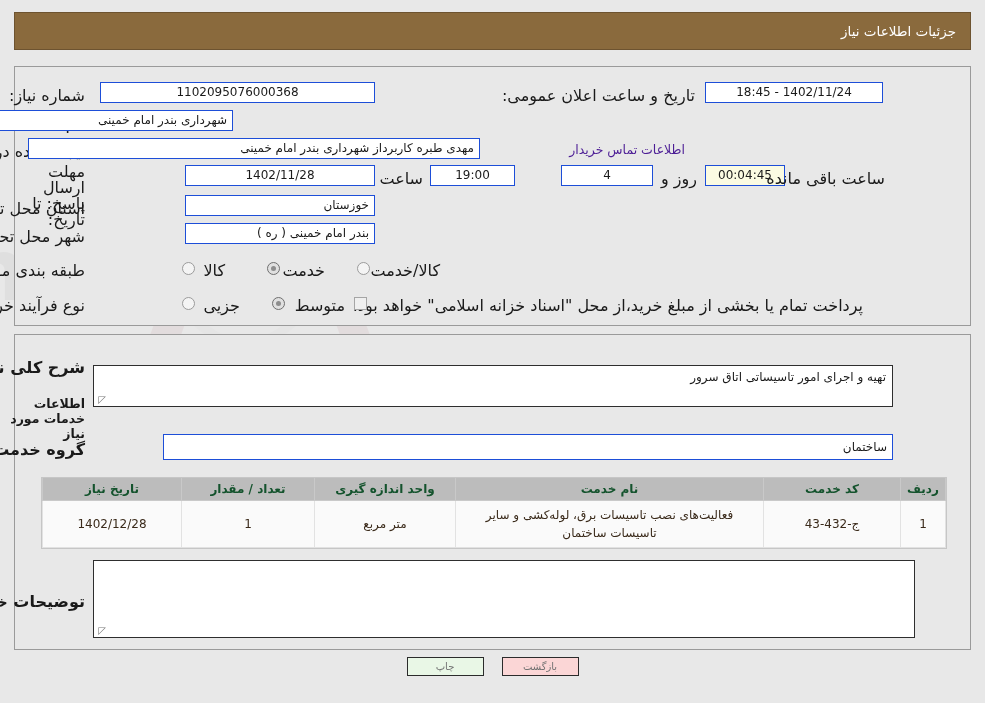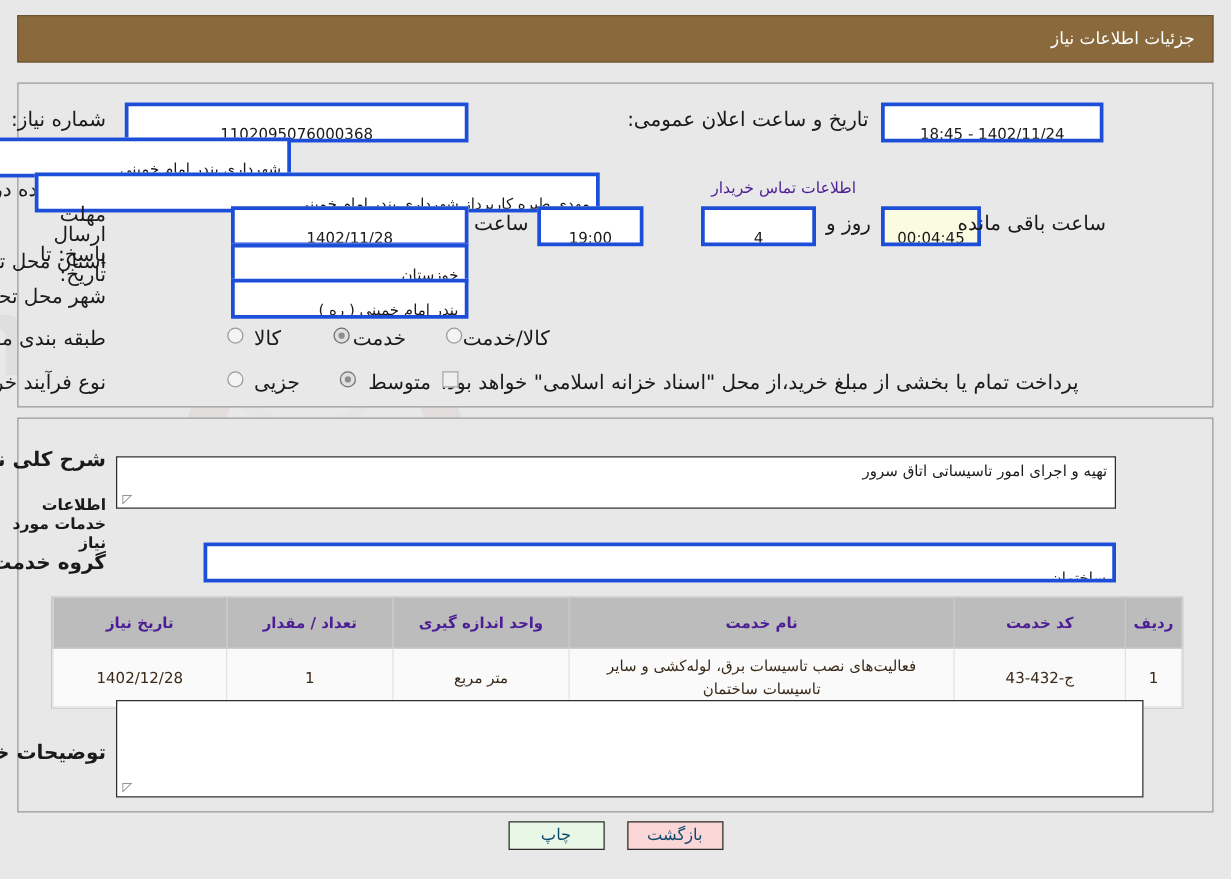--- a/index.html
+++ b/index.html
@@ -57,27 +57,27 @@
     box-sizing: border-box;
     z-index: 2;
   }
   .panel-top    { left: 14px; top: 66px;  width: 957px; height: 260px; }
   .panel-bottom { left: 14px; top: 334px; width: 957px; height: 316px; }
 
   
   .fld {
     position: absolute;
     background: #ffffff;
-    border: 3px solid #1d4ed8;
+    border: 1px solid #1d4ed8;
     box-sizing: border-box;
     height: 21px;
     line-height: 19px;
     font-size: 12px;
     color: #1a1a1a;
-    padding: 13px 5px;
+    padding: 0 5px;
     overflow: hidden;
     white-space: nowrap;
     z-index: 4;
   }
   .fld.center { text-align: center; }
   .fld.right  { text-align: right; }
   .fld.yellow { background: #fbfbe2; }
 
   .lbl {
     position: absolute;
@@ -168,24 +168,24 @@
     box-sizing: border-box;
     background: #fafafa;
   }
   table.items {
     width: 100%;
     border-collapse: collapse;
     font-size: 12px;
   }
   table.items th {
     background: #bcbcbc;
-    color: #4c1d95;
+    color: #14532d;
     font-weight: bold;
     font-size: 12px;
-    height: 40px;
+    height: 22px;
     border: 1px solid #c9c9c9;
     border-top: none;
     text-align: center;
     padding: 0 4px;
     white-space: nowrap;
   }
   table.items td {
     background: #fafafa;
     color: #3a2a1a;
     font-size: 12px;
@@ -202,22 +202,22 @@
     position: absolute;
     left: 0; top: 657px;
     width: 985px;
     display: flex;
     justify-content: center;
     gap: 18px;
     z-index: 6;
   }
   .btn {
     border: 1px solid #2b2b2b;
-    font-size: 13px;
-    color: #0c4a6e;
+    font-size: 10px;
+    color: #737373;
     padding: 3px 0;
     width: 77px;
     text-align: center;
     cursor: pointer;
     box-sizing: border-box;
   }
   .btn-print  { background: #e9f7e6; }
   .btn-back   { background: #fbd6d6; }
 </style>
 </head>

